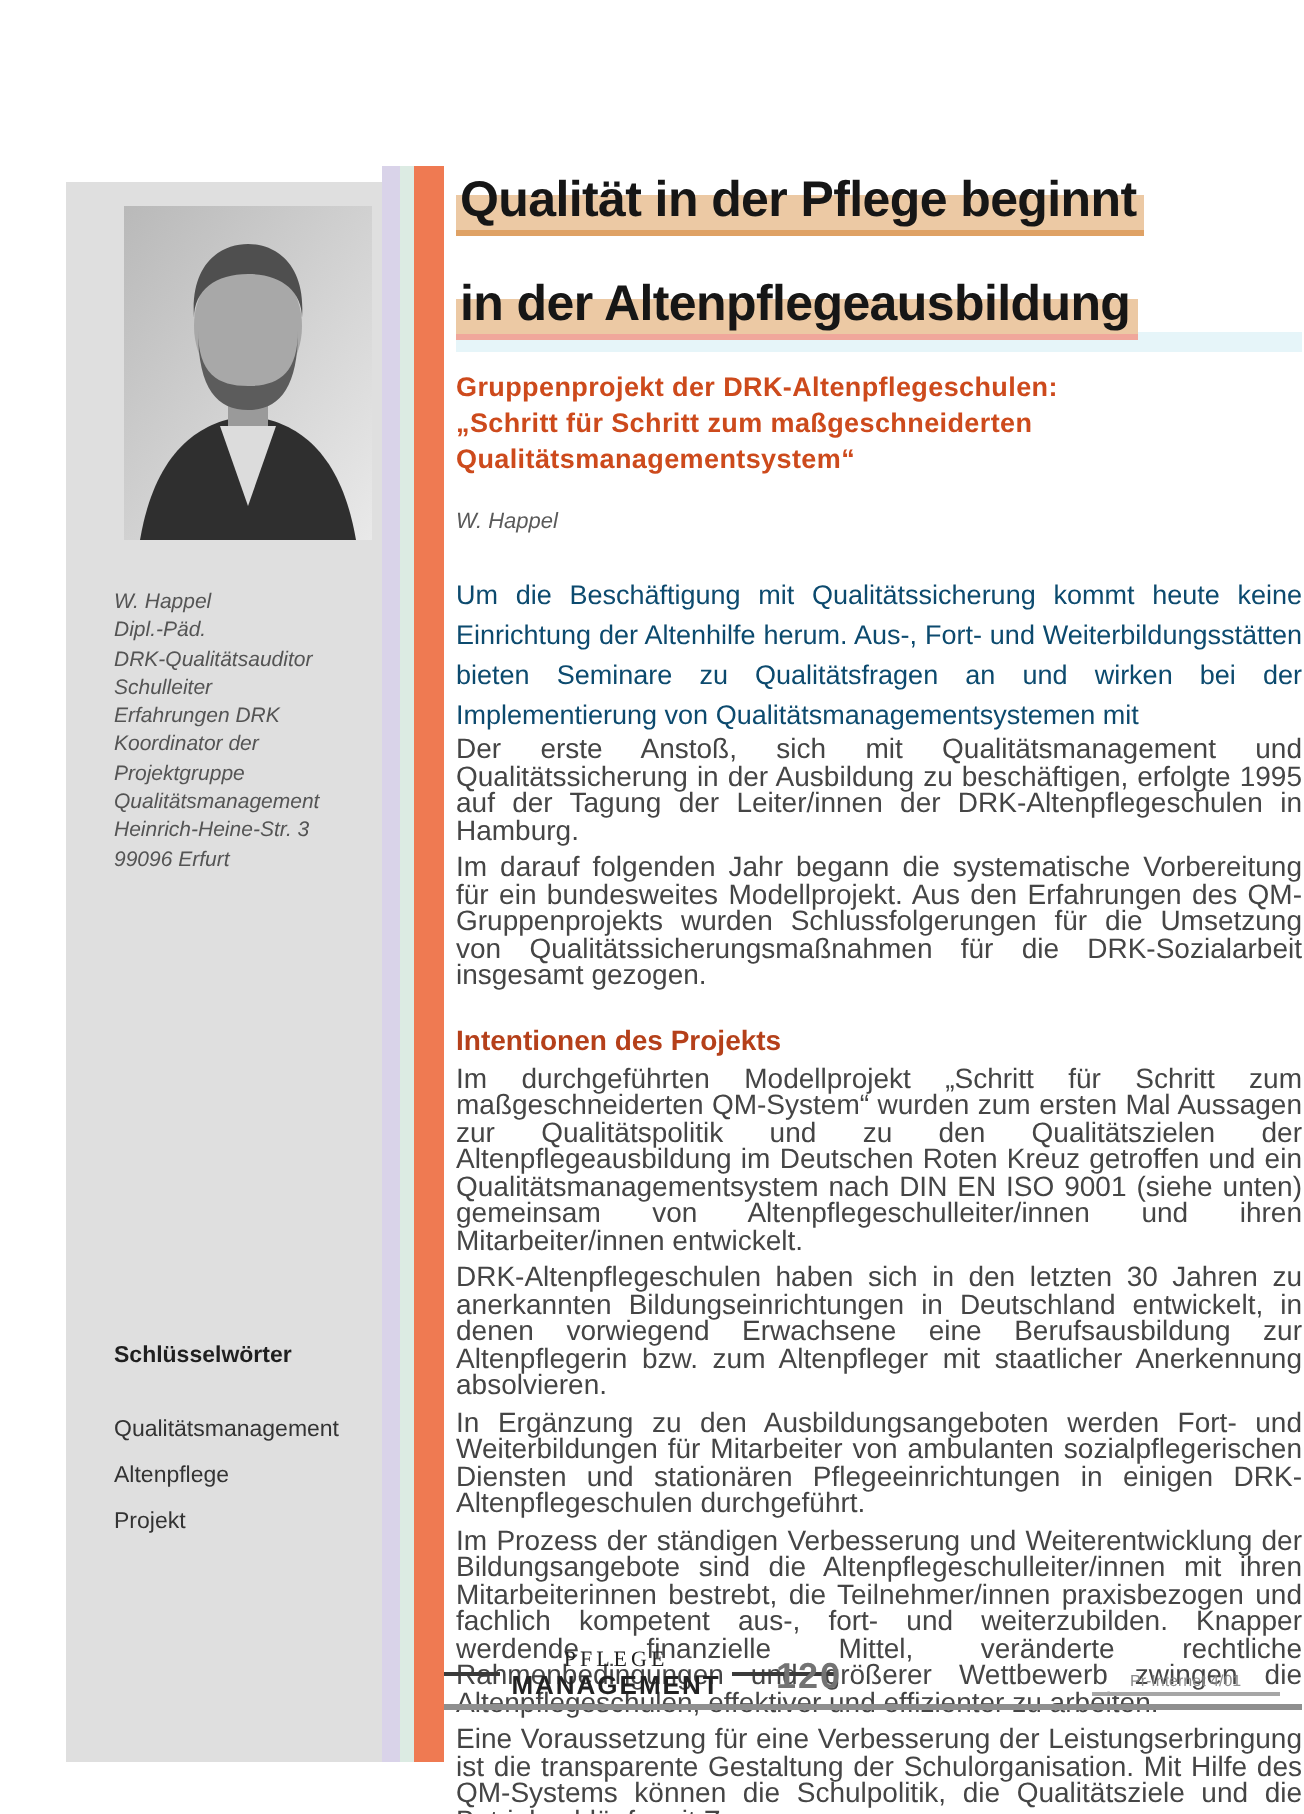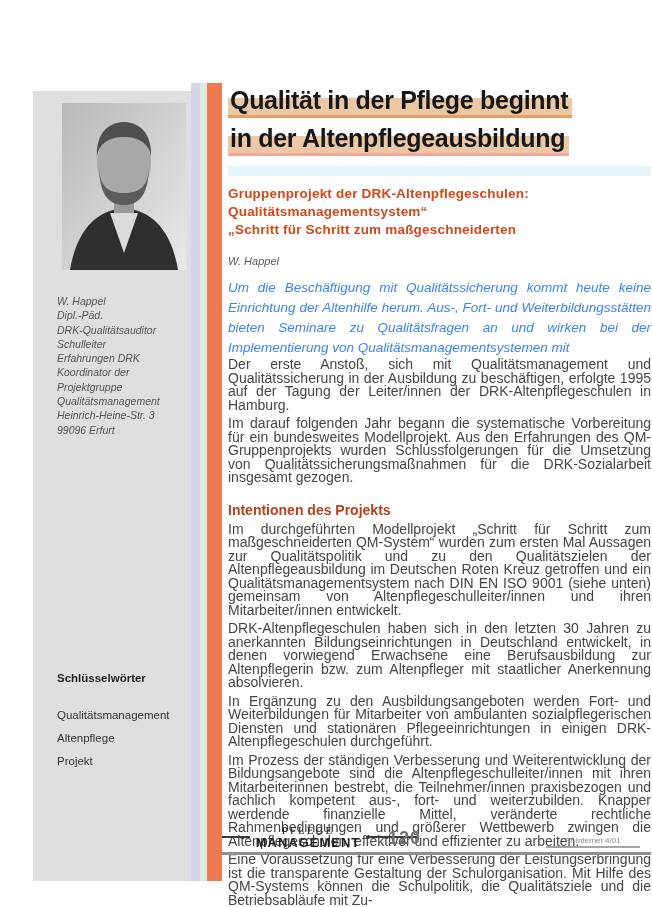--- a/index.html
+++ b/index.html
@@ -21,25 +21,25 @@
   .kw-list div{margin-bottom:9px;line-height:14px;}
   
   .main{position:absolute;left:228px;top:85px;width:423px;}
   .title-line{height:38px;}
   .title-line span{
     display:inline-block;font-size:25px;font-weight:bold;color:#161616;letter-spacing:-0.3px;
     padding:1px 4px 0 2px;
     background:linear-gradient(to bottom, rgba(236,201,164,0) 42%, #ecc9a4 42%);
     border-bottom:3px solid #dfa265;
   }
-  .title-line.second span{border-bottom-color:#f0a79b;}
+  .title-line.second span{border-bottom-color:#f0a79b;margin-top:14px;}
   .cyan-band{height:10px;background:#e6f5f9;margin:5px 0 9px 0;}
   .subtitle{color:#cd4a1c;font-weight:bold;font-size:13.5px;line-height:18px;letter-spacing:0.2px;}
   .byline{margin-top:16px;font-style:italic;font-size:11px;color:#5a5a5a;}
-  .intro{margin-top:11px;font-style:italic;font-size:13.5px;line-height:20px;color:#3b82f6;text-align:justify;}
+  .intro{margin-top:21px;font-size:13.5px;line-height:20px;color:#0c4a6e;text-align:justify;}
   .sec-heading{color:#b5401a;font-size:14px;font-weight:bold;margin:17px 0 5px 0;}
   .body-par{font-size:14px;line-height:13.5px;color:#454545;text-align:justify;margin:0 0 5px 0;}
   
   .logo{position:absolute;left:238px;top:824px;width:140px;text-align:center;color:#222;}
   .logo .l1{font-family:"Liberation Serif", serif;font-size:11px;letter-spacing:2px;font-weight:normal;}
   .logo .l2{font-size:13px;font-weight:bold;letter-spacing:1px;margin-top:-1px;}
   .logo-line{position:absolute;height:2px;background:#3a3a3a;top:836px;}
   .logo-line.left{left:222px;width:28px;}
   .logo-line.right{left:366px;width:52px;}
   .page-num{position:absolute;left:388px;top:828px;font-size:18px;font-weight:600;color:#737373;letter-spacing:1px;}
@@ -95,22 +95,22 @@
 <div class="main">
   <div class="title-line">
     <span>Qualität in der Pflege beginnt</span>
   </div>
   <div class="title-line second">
     <span>in der Altenpflegeausbildung</span>
   </div>
   <div class="cyan-band"></div>
   <div class="subtitle">
     <div>Gruppenprojekt der DRK-Altenpflegeschulen:</div>
+    <div>„Schritt für Schritt zum maßgeschneiderten</div>
     <div>Qualitätsmanagementsystem“</div>
-    <div>„Schritt für Schritt zum maßgeschneiderten</div>
   </div>
   <div class="byline">W. Happel</div>
   <div class="intro">Um die Beschäftigung mit Qualitätssicherung kommt heute keine Einrichtung der Altenhilfe herum. Aus-, Fort- und Weiterbildungsstätten bieten Seminare zu Qualitätsfragen an und wirken bei der Implementierung von Qualitätsmanagementsystemen mit</div>
 
   <p class="body-par">Der erste Anstoß, sich mit Qualitätsmanagement und Qualitätssicherung in der Ausbildung zu beschäftigen, erfolgte 1995 auf der Tagung der Leiter/innen der DRK-Altenpflegeschulen in Hamburg.</p>
   <p class="body-par">Im darauf folgenden Jahr begann die systematische Vorbereitung für ein bundesweites Modellprojekt. Aus den Erfahrungen des QM-Gruppenprojekts wurden Schlussfolgerungen für die Umsetzung von Qualitätssicherungsmaßnahmen für die DRK-Sozialarbeit insgesamt gezogen.</p>
 
   <div class="sec-heading">Intentionen des Projekts</div>
   <p class="body-par">Im durchgeführten Modellprojekt „Schritt für Schritt zum maßgeschneiderten QM-System“ wurden zum ersten Mal Aussagen zur Qualitätspolitik und zu den Qualitätszielen der Altenpflegeausbildung im Deutschen Roten Kreuz getroffen und ein Qualitätsmanagementsystem nach DIN EN ISO 9001 (siehe unten) gemeinsam von Altenpflegeschulleiter/innen und ihren Mitarbeiter/innen entwickelt.</p>
   <p class="body-par">DRK-Altenpflegeschulen haben sich in den letzten 30 Jahren zu anerkannten Bildungseinrichtungen in Deutschland entwickelt, in denen vorwiegend Erwachsene eine Berufsausbildung zur Altenpflegerin bzw. zum Altenpfleger mit staatlicher Anerkennung absolvieren.</p>

